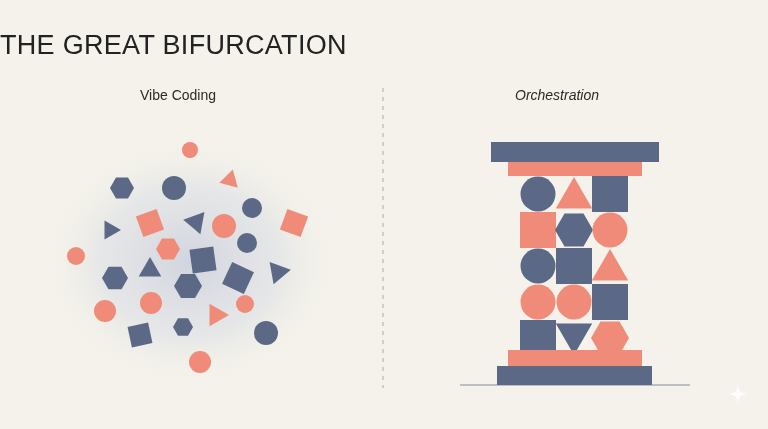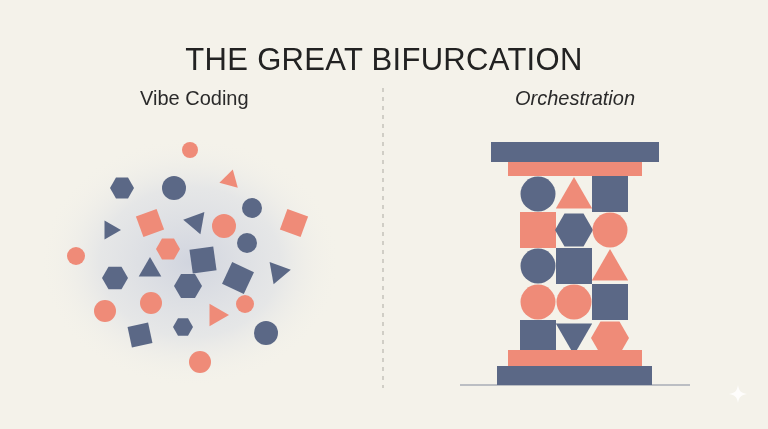--- a/index.html
+++ b/index.html
@@ -4,25 +4,25 @@
 <style>
   html, body { margin: 0; padding: 0; }
   body {
     width: 768px; height: 429px; overflow: hidden;
     background: #f4f2ea;
     font-family: "Liberation Sans", "DejaVu Sans", sans-serif;
     position: relative;
   }
   .title {
     position: absolute; left: 0; top: 30px; width: 768px;
-    text-align: center; font-size: 31px; color: #222;
-    letter-spacing: 0.3px; font-weight: 400; margin-top: 12px;
+    font-size: 27px; color: #222;
+    letter-spacing: 0.3px; font-weight: 400;
   }
   .label {
-    position: absolute; top: 87px; font-size: 20px; color: #2a2a2a; text-align: right;
+    position: absolute; top: 87px; font-size: 14px; color: #2a2a2a; text-align: right;
   }
   .label-left { left: 140px; }
   .label-right { left: 515px; font-style: italic; }
   svg.canvas { position: absolute; left: 0; top: 0; }
   .sparkle {
     position: absolute; left: 728px; top: 384px; width: 20px; height: 20px;
   }
 </style>
 </head>
 <body>

